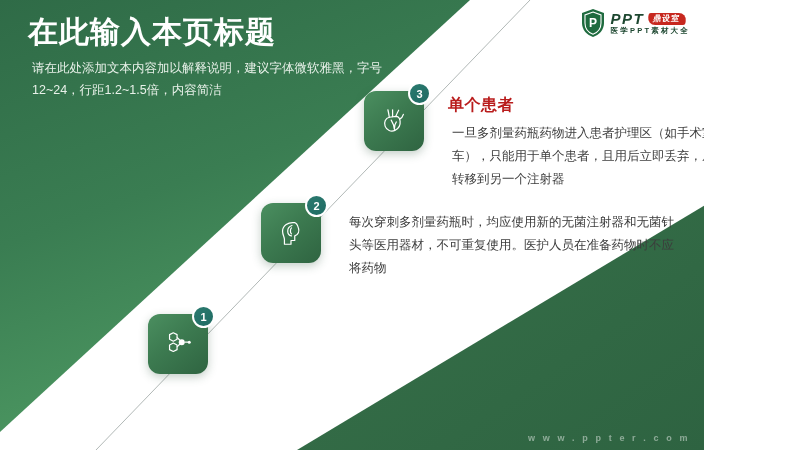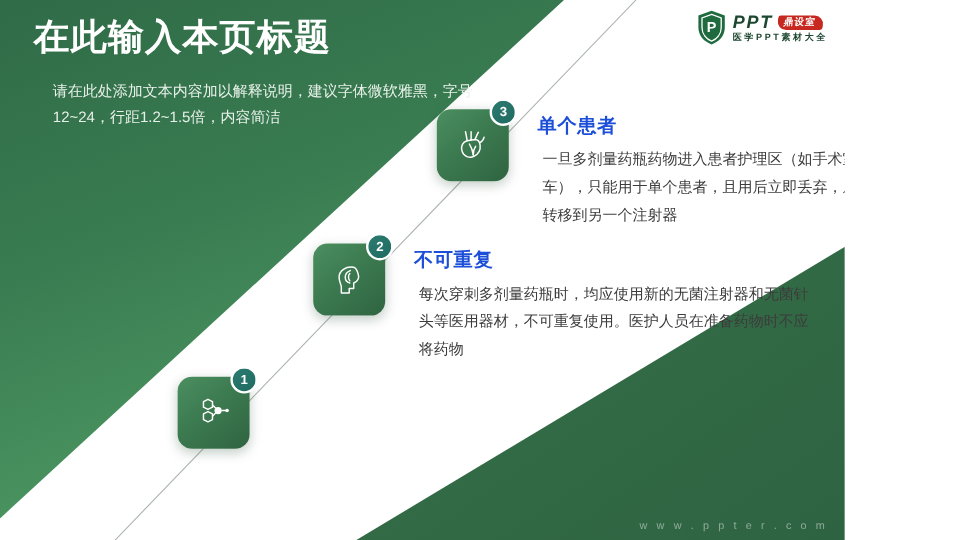--- a/index.html
+++ b/index.html
@@ -60,21 +60,21 @@
     letter-spacing: 1px;
     line-height: 1.2;
     margin: 0 0 8px 0;
     white-space: nowrap;
   }
   .slide-subtitle {
     font-size: 12.5px;
     color: #e8f1e9;
     line-height: 1.75;
     width: 350px;
-    margin: 16px;
+    margin: 4px;
   }
 
   
   .logo {
     position: absolute;
     right: 14px;
     top: 8px;
     z-index: 6;
     display: flex;
     align-items: center;
@@ -151,21 +151,21 @@
     border: 2px solid #ffffff;
     box-sizing: border-box;
   }
   .step-text {
     margin-left: 18px;
     padding-top: 4px;
   }
   .step-title {
     font-size: 16px;
     font-weight: bold;
-    color: #1d4ed8;
+    color: #b91c1c;
     margin: 0 0 6px 0;
     letter-spacing: 0.5px;
   }
   .step-desc {
     font-size: 12.5px;
     color: #3c3c3c;
     line-height: 1.85;
     margin: 4px;
   }
 
@@ -178,20 +178,21 @@
 
   
   .watermark {
     position: absolute;
     right: 14px;
     bottom: 7px;
     font-size: 9px;
     letter-spacing: 2.6px;
     color: rgba(255,255,255,0.45);
     z-index: 6;
+    font-weight: bold;
   }
 </style>
 </head>
 <body>
 
 <div id="slide">
 
   <div class="bg-green" style="clip-path: polygon(0px 0px, 470px 0px, 0px 432px);"></div>
   <div class="bg-green-bottom" style="clip-path: polygon(800px 148px, 800px 450px, 297px 450px);"></div>
 
@@ -243,21 +244,20 @@
       <div class="step-tile">
         <svg viewBox="0 0 32 32" fill="none" stroke="#ffffff" stroke-width="1.3" stroke-linejoin="round" stroke-linecap="round">
           <path d="M20 5 C13 4 7 8 7 14 C7 18 9 20 9 23 L9 28 L16 28 L16 24 L20 24 L20 19 C24 18 25 14 24 11 C23 7.5 22 5.5 20 5 Z"></path>
           <path d="M17 8 C14 9 12.5 11.5 12.5 14 C12.5 16.5 14 18.5 16.5 19"></path>
           <path d="M16.5 10.5 C15 12 15 15.5 16.5 17"></path>
         </svg>
       </div>
       <div class="step-badge">2</div>
     </div>
     <div class="step-text">
-      <div class="step-title">不可重复</div>
       <div class="step-desc">每次穿刺多剂量药瓶时，均应使用新的无菌注射器和无菌针头等医用器材，不可重复使用。医护人员在准备药物时不应将药物</div>
     </div>
   </div>
 
   <div class="step step-3">
     <div class="step-iconwrap">
       <div class="step-tile">
         <svg viewBox="0 0 32 32" fill="none" stroke="#ffffff" stroke-width="1.3" stroke-linejoin="round" stroke-linecap="round">
           <path d="M11 12 C7 13 5 17 6.5 21.5 C8 26 13 28 17 26 C21 24 23 20 22.5 16 C22 12.5 20 11 18 11 Z"></path>
           <path d="M11 12 C10.5 9 10 6 9.5 4"></path>

